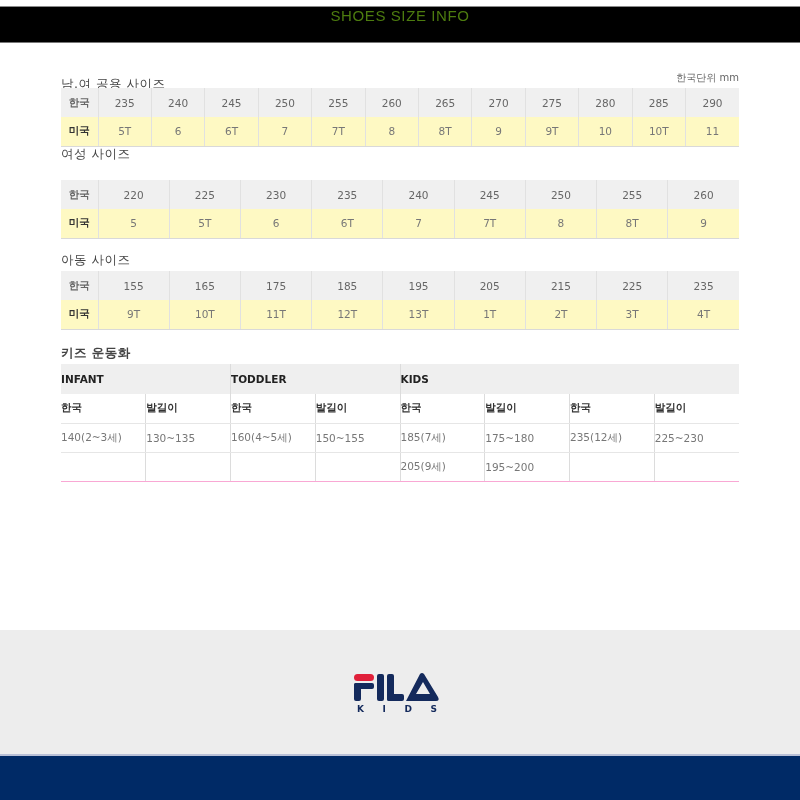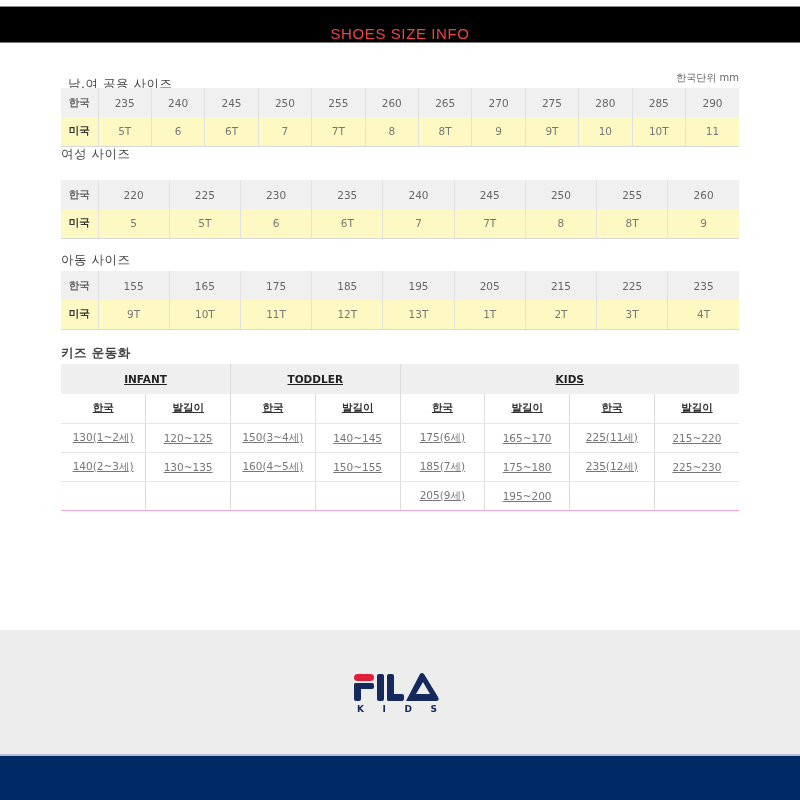--- a/index.html
+++ b/index.html
@@ -2,22 +2,22 @@
 <html><head>
   <meta charset="utf-8">
   <style>
     * { margin: 0; padding: 0; box-sizing: border-box; }
     html, body { width: 800px; height: 800px; background: #ffffff; overflow: hidden; }
     body { font-family: "DejaVu Sans", "Liberation Sans", sans-serif; color: #555; position: relative; }
 
     .top-strip { position: absolute; left: 0; top: 0; width: 800px; height: 7px; background: #ffffff; border-bottom: 1px solid #8a8a8a; }
     .title-bar {
       position: absolute; left: 0; top: 7px; width: 800px; height: 36px;
-      background: #000000; color: #ef4444;
-      display: flex; align-items: flex-end; justify-content: center;
+      background: #000000; color: #4d7c0f;
+      display: flex; align-items: flex-start; justify-content: center;
       font-family: "Liberation Sans", sans-serif; font-size: 15px; letter-spacing: 0.6px;
       border-bottom: 1px solid #777;
     }
 
     .section-title {
       position: absolute; left: 61px;
       font-size: 12.5px; color: #444; letter-spacing: 0.5px;
     }
     .unit-label {
       position: absolute; right: 61px; top: 71px;
@@ -37,24 +37,23 @@
     table.size-table tr.kr-row td { background: #f0f0f0; color: #666; }
     table.size-table tr.us-row td { background: #fef9c3; border-bottom: 1px solid #d9d9d9; }
     table.size-table td.row-label { font-weight: bold; color: #333; font-size: 10.5px; }
 
     table.kids-table {
       position: absolute; left: 61px; top: 364px; width: 678px;
       border-collapse: collapse; table-layout: fixed;
       font-size: 10.5px; color: #777;
     }
     table.kids-table td {
-      text-align: center; vertical-align: middle;
+      text-align: left; vertical-align: middle;
       border-left: 1px solid #dcdcdc; border-bottom: 1px solid #e6e6e6;
       height: 29px;
-      text-decoration: underline;
     }
     table.kids-table td:first-child { border-left: none; }
     table.kids-table tr.group-row td {
       background: #efefef; color: #222; font-weight: bold; font-size: 10.5px; height: 30px;
       border-bottom: none;
     }
     table.kids-table tr.sub-row td {
       background: #ffffff; color: #333; font-weight: bold; height: 29px;
     }
     table.kids-table tr.last-row td { border-bottom: 1px solid #f9a8d4; }
@@ -79,21 +78,21 @@
     }
   </style>
 </head>
 <body>
 
 <div class="top-strip"></div>
 <div class="title-bar">
   <span>SHOES SIZE INFO</span>
 </div>
 
-<div class="section-title" style="top:76px;margin-left:7px;">남.여 공용 사이즈</div>
+<div class="section-title" style="top:76px;">남.여 공용 사이즈</div>
 <div class="unit-label">한국단위 mm</div>
 <table class="size-table" style="top:88px;">
   <colgroup>
     <col style="width:37px">
     <col span="12" style="width:53.4px">
   </colgroup>
   <tbody>
       <tr class="kr-row">
     <td class="row-label">한국</td>
     <td>235</td>
@@ -210,30 +209,20 @@
     <td>한국</td>
     <td>발길이</td>
     <td>한국</td>
     <td>발길이</td>
     <td>한국</td>
     <td>발길이</td>
     <td>한국</td>
     <td>발길이</td>
   </tr>
   <tr>
-    <td>130(1~2세)</td>
-    <td>120~125</td>
-    <td>150(3~4세)</td>
-    <td>140~145</td>
-    <td>175(6세)</td>
-    <td>165~170</td>
-    <td>225(11세)</td>
-    <td>215~220</td>
-  </tr>
-  <tr>
     <td>140(2~3세)</td>
     <td>130~135</td>
     <td>160(4~5세)</td>
     <td>150~155</td>
     <td>185(7세)</td>
     <td>175~180</td>
     <td>235(12세)</td>
     <td>225~230</td>
   </tr>
   <tr class="last-row">

